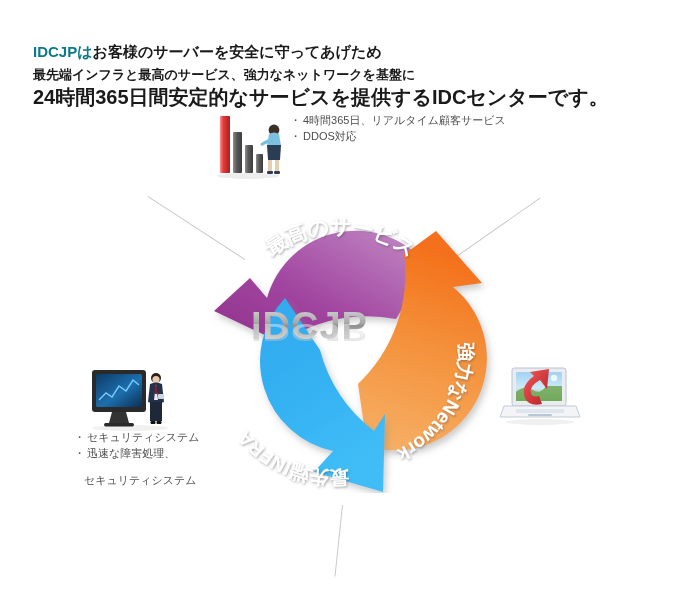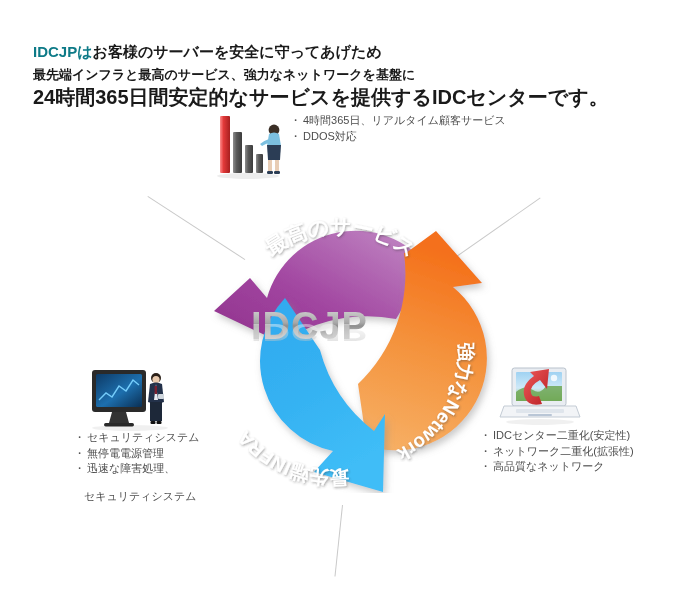--- a/index.html
+++ b/index.html
@@ -273,26 +273,20 @@
     </svg>
   </div>
 
   <div class="bullets" id="bullets-service">
     <div class="bl"><span class="dot">・</span><span>4時間365日、リアルタイム顧客サービス</span></div>
     <div class="bl"><span class="dot">・</span><span>DDOS対応</span></div>
   </div>
 
   <div class="bullets" id="bullets-infra">
     <div class="bl"><span class="dot">・</span><span>セキュリティシステム</span></div>
-    <div class="bl"><span class="dot">・</span><span>無停電電源管理</span></div>
     <div class="bl"><span class="dot">・</span><span>迅速な障害処理、</span></div>
     <div class="bl">
         <span class="cont">セキュリティシステム</span>
       </div>
   </div>
 
-  <div class="bullets" id="bullets-network">
-    <div class="bl"><span class="dot">・</span><span>IDCセンター二重化(安定性)</span></div>
-    <div class="bl"><span class="dot">・</span><span>ネットワーク二重化(拡張性)</span></div>
-    <div class="bl"><span class="dot">・</span><span>高品質なネットワーク</span></div>
-  </div>
 
 </div>
 
 </body></html>

